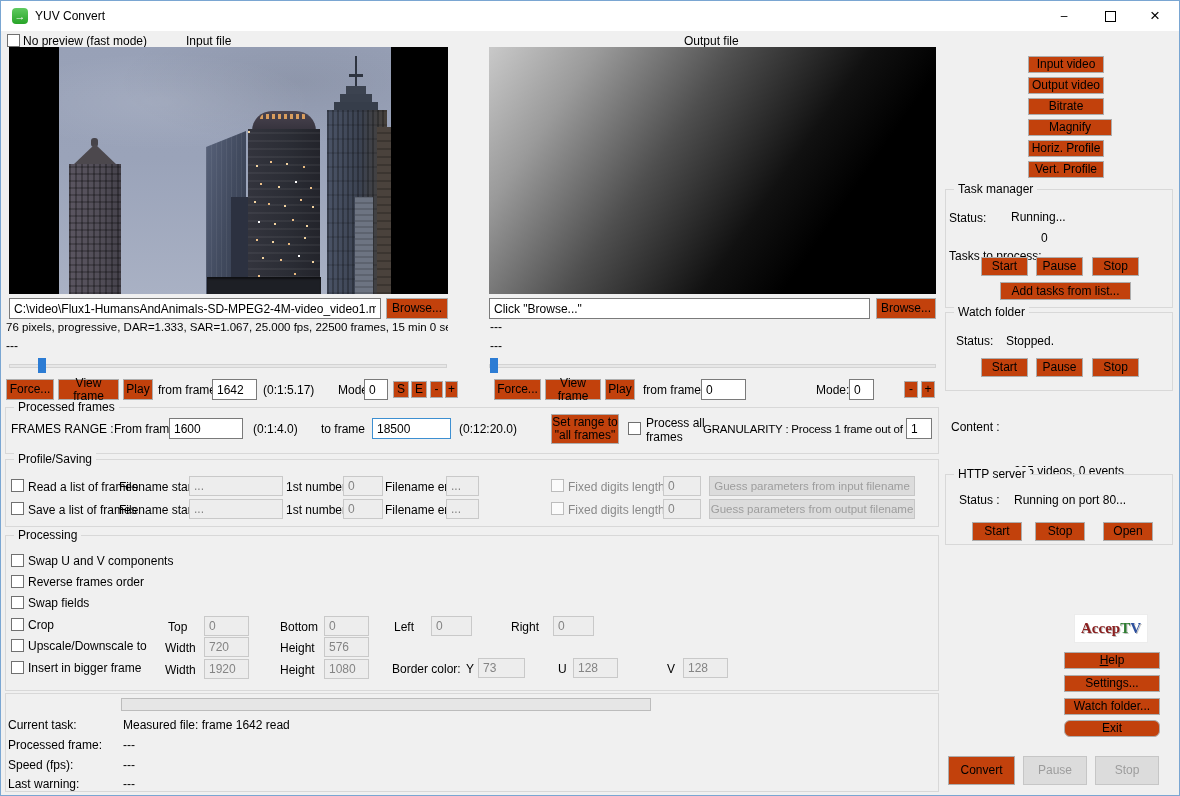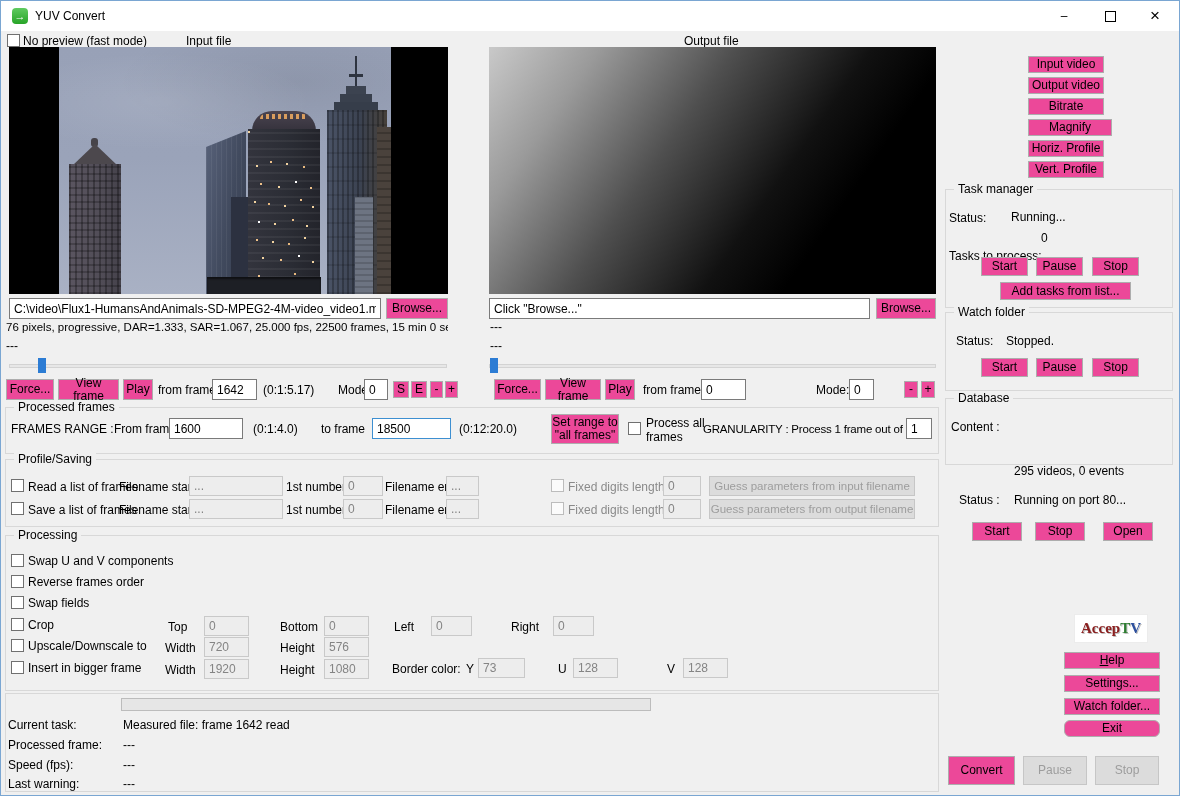--- a/index.html
+++ b/index.html
@@ -1,20 +1,20 @@
 <!DOCTYPE html>
 <html><head>
 <meta charset="utf-8">
 <style>
   html,body{margin:0;padding:0;background:#888;}
   body{font-family:"Liberation Sans",sans-serif;font-size:12px;color:#000;}
   #app{position:relative;width:1178px;height:794px;background:#f0f0f0;border:1px solid #7aa6d2;overflow:hidden;}
   .abs{position:absolute;}
   .lbl{position:absolute;white-space:nowrap;line-height:14px;}
-  .btn{position:absolute;display:flex;align-items:center;justify-content:center;background:#ec4899;border:1px solid #adadad;box-sizing:border-box;text-align:center;line-height:13px;cursor:default;}
+  .btn{position:absolute;display:flex;align-items:center;justify-content:center;background:#c2410c;border:1px solid #adadad;box-sizing:border-box;text-align:center;line-height:13px;cursor:default;}
   .btn.dis{background:#dcdcdc;border-color:#c6c6c6;color:#9d9d9d;}
   .tinput{position:absolute;box-sizing:border-box;background:#fff;border:1px solid #7a7a7a;font:12px "Liberation Sans",sans-serif;padding:1px 4px;color:#000;}
   .tinput.gray{background:#ededed;border-color:#c9c9c9;color:#848484;}
   .tinput.focus{border:1px solid #3d8fd1;}
   .cb{position:absolute;width:13px;height:13px;background:#fff;border:1px solid #707070;box-sizing:border-box;}
   .cb.dis{border-color:#bcbcbc;background:#fbfbfb;}
   .gbox{position:absolute;border:1px solid #d8d8d8;box-sizing:border-box;}
   .glabel{position:absolute;top:-8px;left:8px;background:#f0f0f0;padding:0 4px;line-height:14px;white-space:nowrap;}
   .titlebar{position:absolute;left:0;top:0;width:100%;height:30px;background:#fff;}
   .wbtn{position:absolute;top:0;width:46px;height:30px;display:flex;align-items:center;justify-content:center;}
@@ -310,26 +310,26 @@
   <div class="btn" style="left:980px;top:357px;width:47px;height:19px;">
       <span>Start</span>
     </div>
   <div class="btn" style="left:1035px;top:357px;width:47px;height:19px;">
       <span>Pause</span>
     </div>
   <div class="btn" style="left:1091px;top:357px;width:47px;height:19px;">
       <span>Stop</span>
     </div>
 
-  <div class="gbox" style="left:944px;top:397px;width:228px;height:67px;">
-    <div class="glabel">Database</div>
-  </div>
   <div class="lbl" style="left:950px;top:419px;">Content :</div>
   <div class="lbl" style="left:1013px;top:419px;margin-top:44px;">295 videos, 0 events</div>
 
+  <div class="gbox" style="left:944px;top:473px;width:228px;height:71px;">
+    <div class="glabel">HTTP server</div>
+  </div>
   <div class="lbl" style="left:958px;top:492px;">Status :</div>
   <div class="lbl" style="left:1013px;top:492px;">Running on port 80...</div>
   <div class="btn" style="left:971px;top:521px;width:50px;height:19px;">
       <span>Start</span>
     </div>
   <div class="btn" style="left:1034px;top:521px;width:50px;height:19px;">
       <span>Stop</span>
     </div>
   <div class="btn" style="left:1102px;top:521px;width:50px;height:19px;">
       <span>Open</span>

